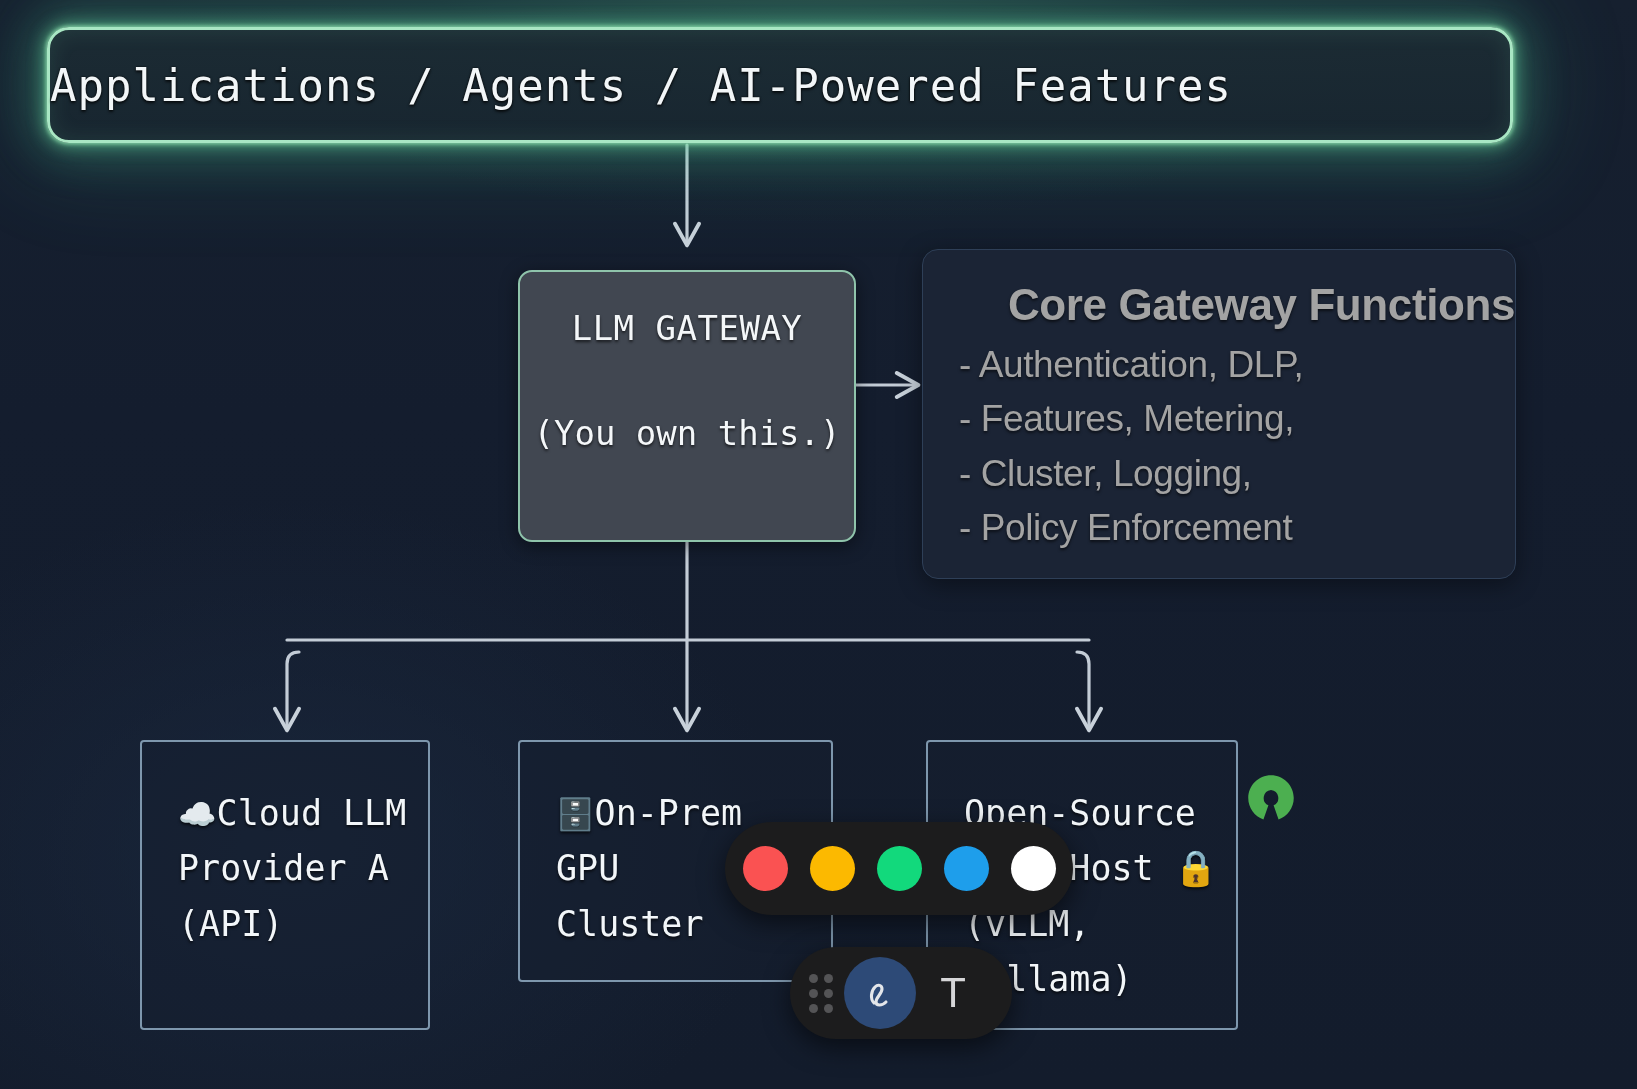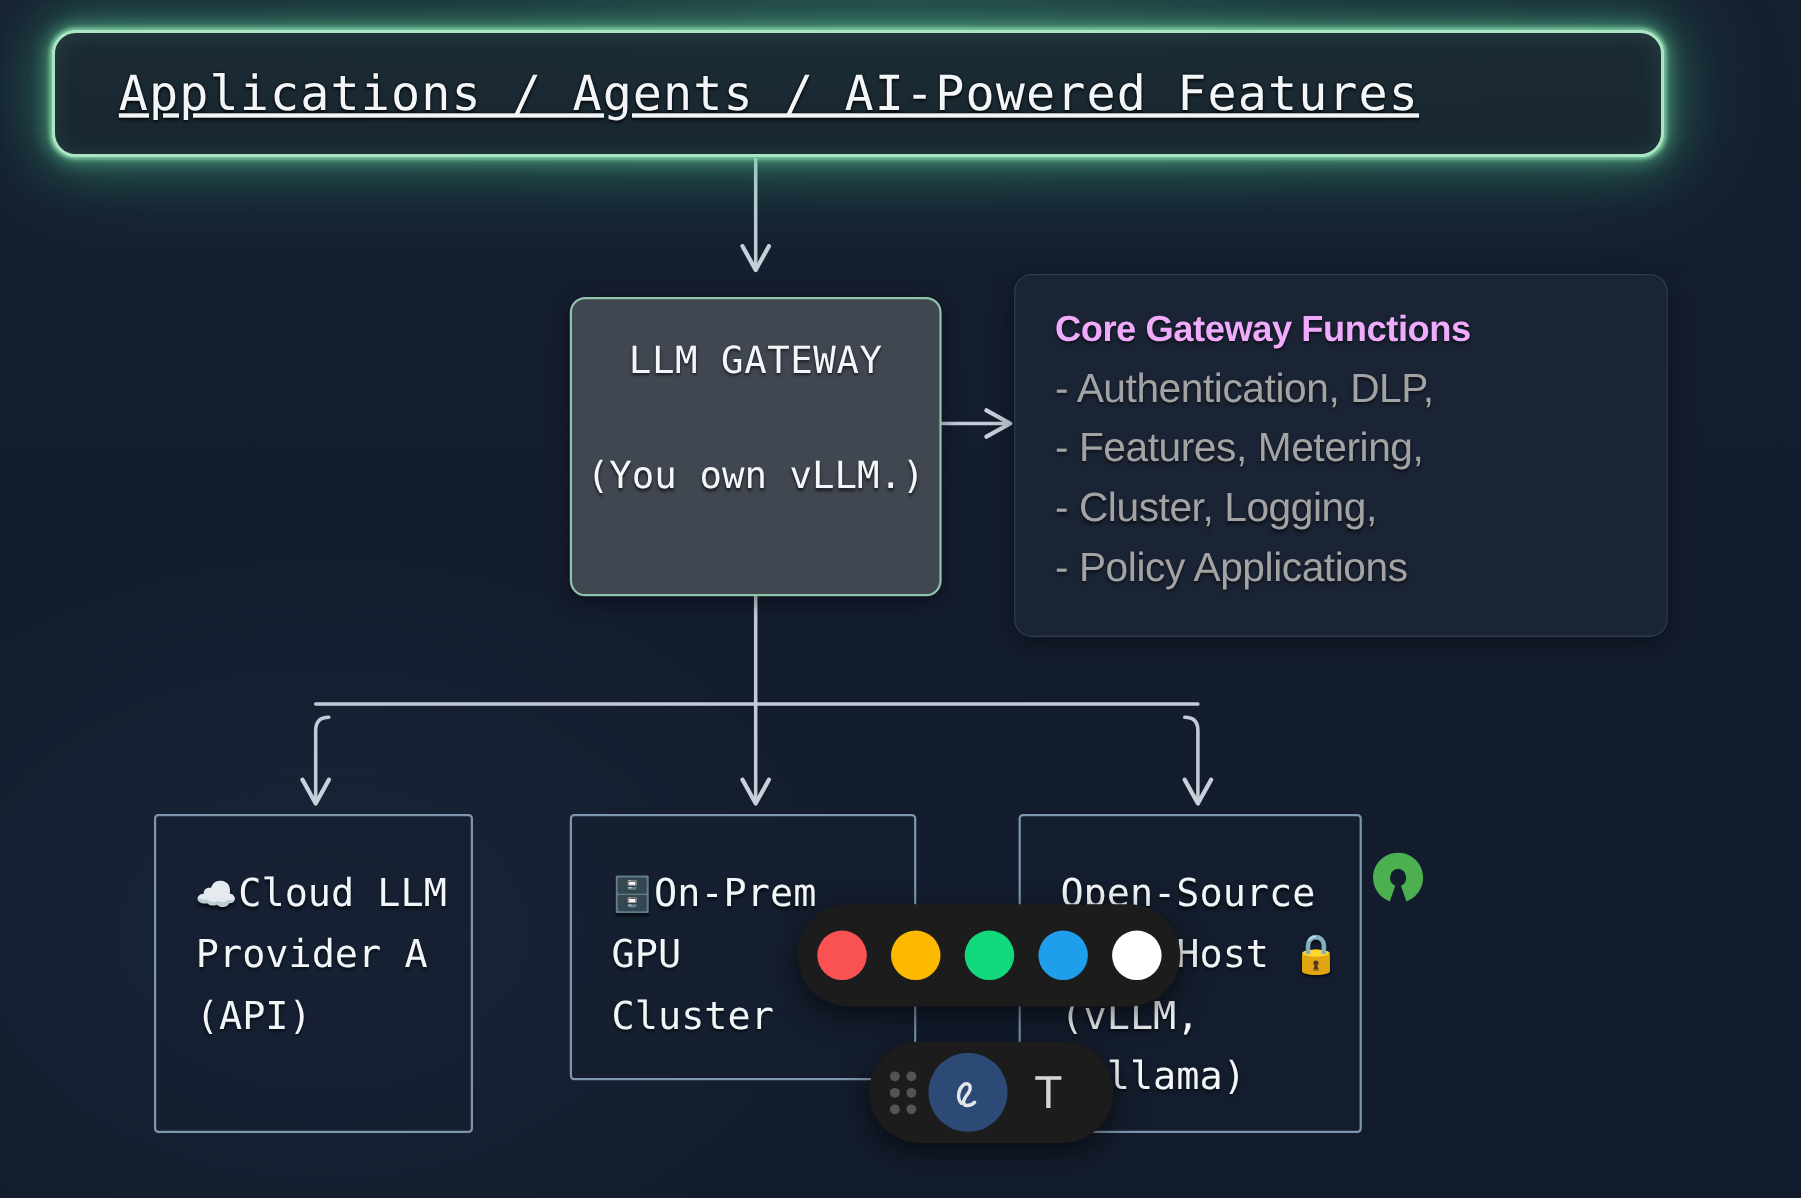--- a/index.html
+++ b/index.html
@@ -47,28 +47,26 @@
     box-shadow:
       0 0 4px 1px rgba(150,230,180,0.85),
       0 0 16px 3px rgba(110,215,160,0.55),
       0 0 44px 12px rgba(80,200,150,0.30),
       0 0 90px 30px rgba(60,180,140,0.16),
       inset 0 0 22px rgba(120,220,175,0.12);
     display: flex;
     align-items: center;
   }
   #header-banner .title {
-    margin-left: 58px;
     font-family: "DejaVu Sans Mono", monospace;
     font-size: 44px;
     letter-spacing: 1px;
     color: #f2f6f8;
     text-shadow: 0 2px 3px rgba(0,0,0,0.7), 0 0 2px rgba(0,0,0,0.9);
     white-space: nowrap;
-    text-decoration: underline;
   }
 
   
   #gateway-box {
     position: absolute;
     left: 518px;
     top: 249px;
     width: 338px;
     height: 272px;
     box-sizing: border-box;
@@ -111,26 +109,27 @@
     box-sizing: border-box;
     border: 1.5px solid #2e3f57;
     border-radius: 16px;
     background: #1b2435;
     box-shadow: 0 6px 24px rgba(0,0,0,0.40);
     padding: 30px 0 0 36px;
   }
   #functions-panel .f-title {
     font-family: "Liberation Sans", sans-serif;
     font-weight: bold;
-    font-size: 33px;
-    color: #f0abfc;
+    font-size: 44px;
+    color: #a3a3a3;
     letter-spacing: -0.4px;
     text-shadow: 0 2px 3px rgba(0,0,0,0.6);
     margin-bottom: 8px;
     white-space: nowrap;
+    text-align: right;
   }
   #functions-panel .f-item {
     font-family: "Liberation Sans", sans-serif;
     font-size: 37px;
     color: #a3a3a3;
     letter-spacing: -0.4px;
     line-height: 1.47;
     text-shadow: 0 2px 3px rgba(0,0,0,0.6);
     white-space: nowrap;
   }
@@ -269,29 +268,29 @@
     </g>
   </svg>
 
   <div id="header-banner">
     <div class="title">Applications / Agents / AI-Powered Features</div>
   </div>
 
   <div id="gateway-box">
     <div class="g-title">LLM GATEWAY</div>
     <div class="g-sub">(You own
- vLLM.)</div>
+ this.)</div>
   </div>
 
   <div id="functions-panel">
     <div class="f-title">Core Gateway Functions</div>
     <div class="f-item">- Authentication, DLP,</div>
     <div class="f-item">- Features, Metering,</div>
     <div class="f-item">- Cluster, Logging,</div>
-    <div class="f-item">- Policy Applications</div>
+    <div class="f-item">- Policy Enforcement</div>
   </div>
 
   <div class="leaf-box" id="leaf-cloud">
     <div class="leaf-text"><span class="emoji">☁️</span><span>Cloud LLM
 Provider A
 (API)</span></div>
   </div>
 
   <div class="leaf-box" id="leaf-onprem">
     <div class="leaf-text"><span class="emoji">🗄️</span><span>On-Prem

